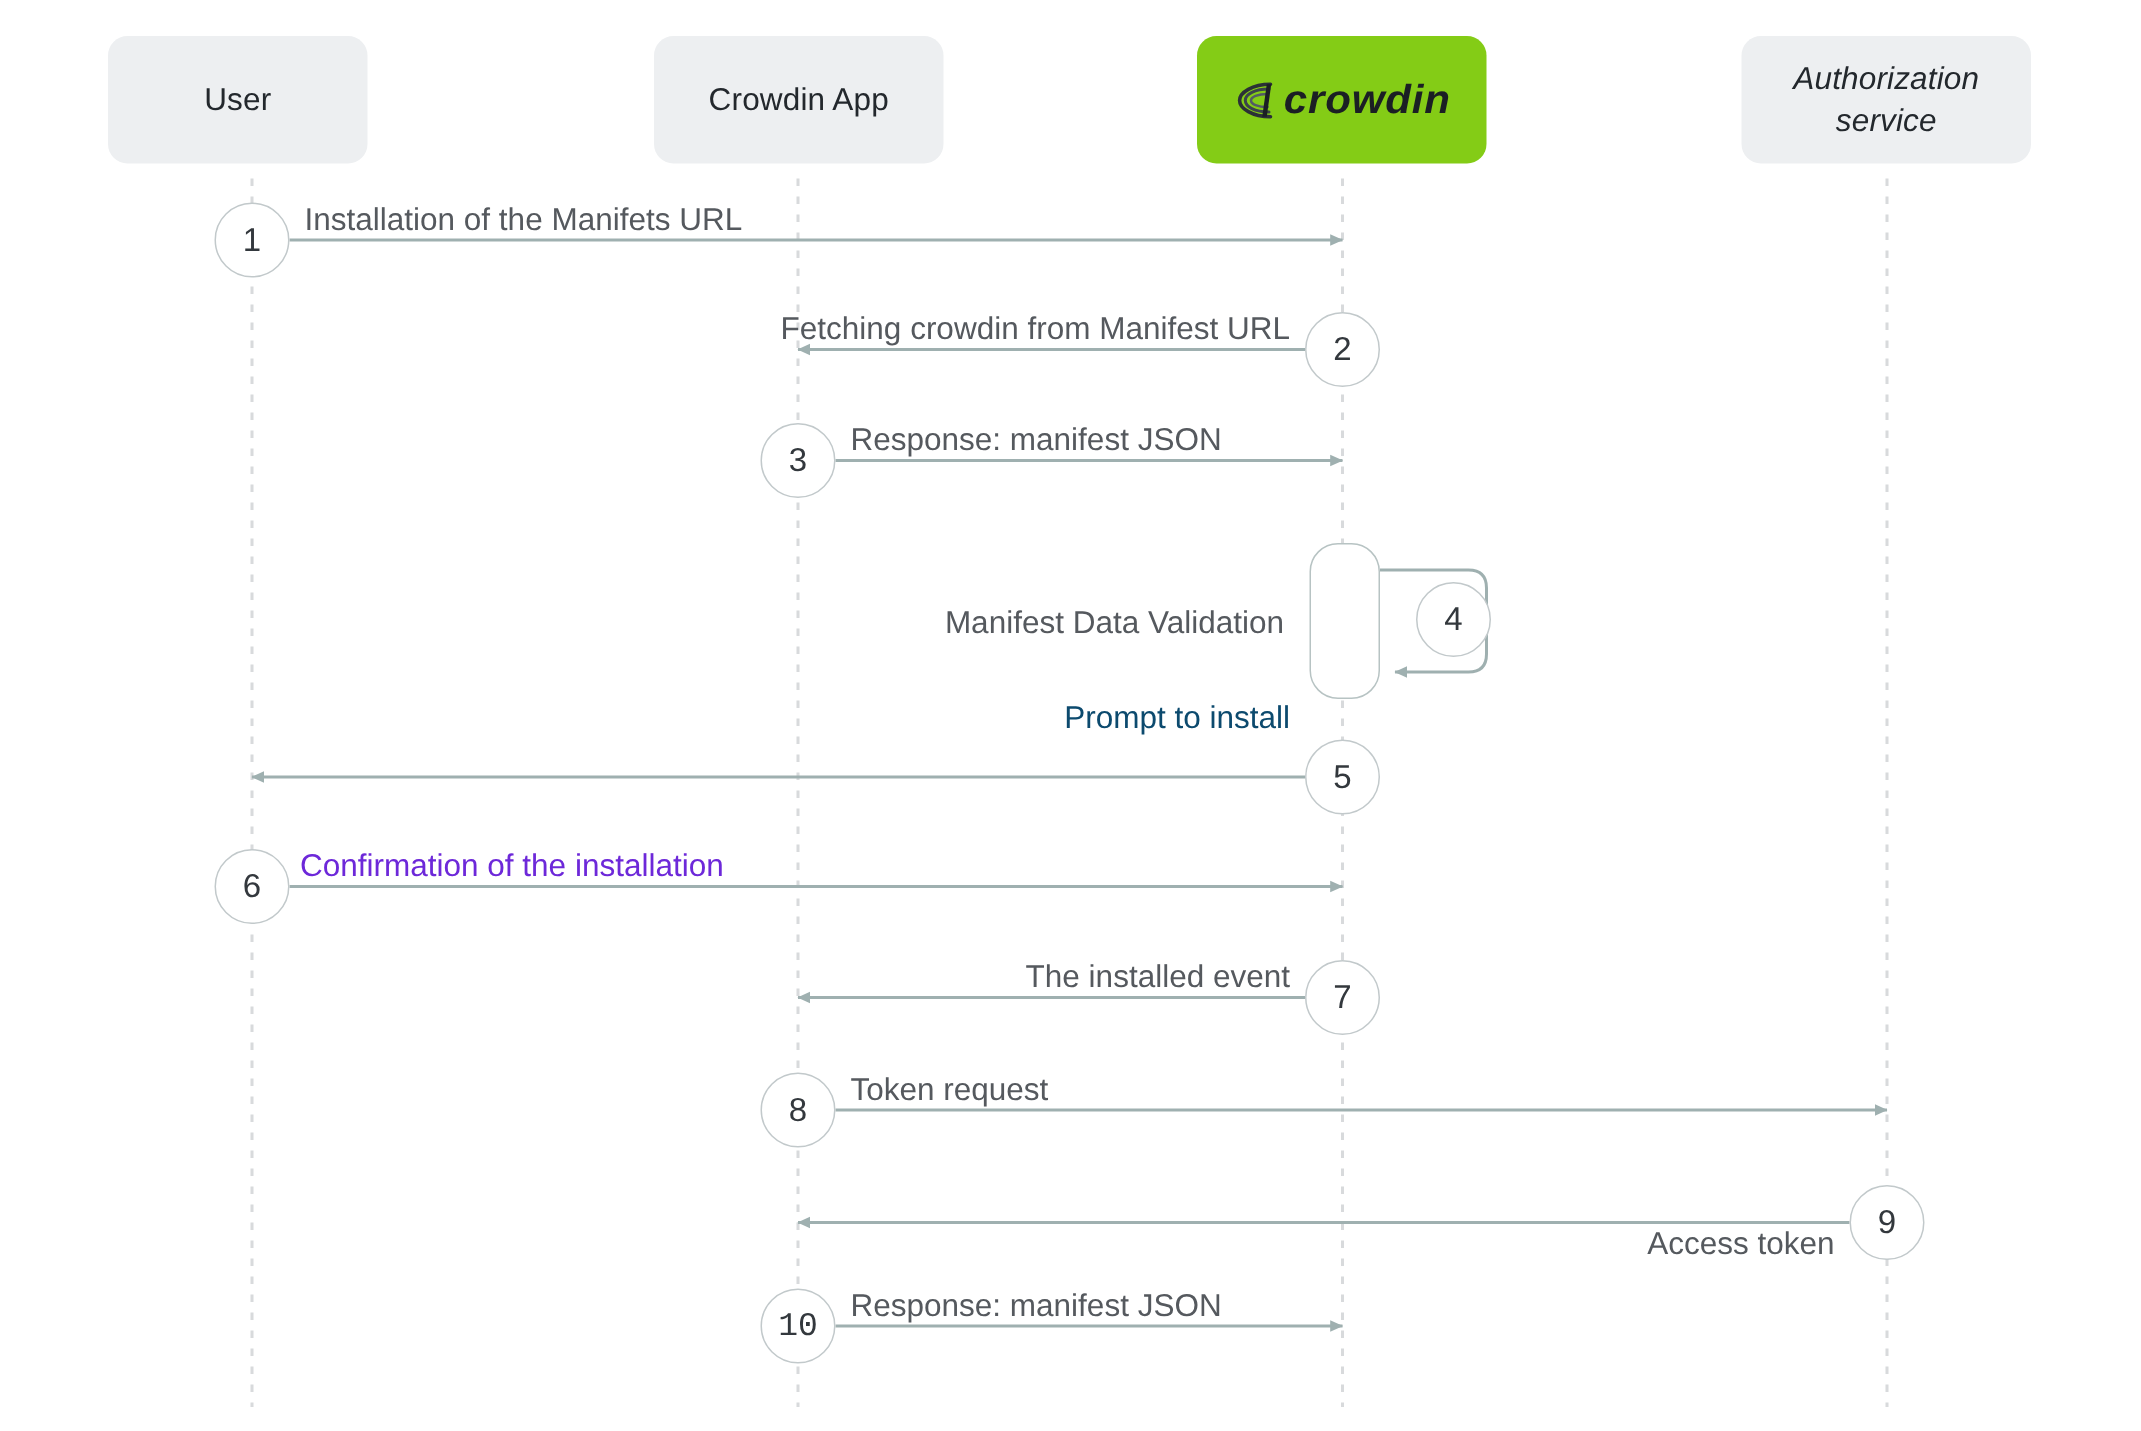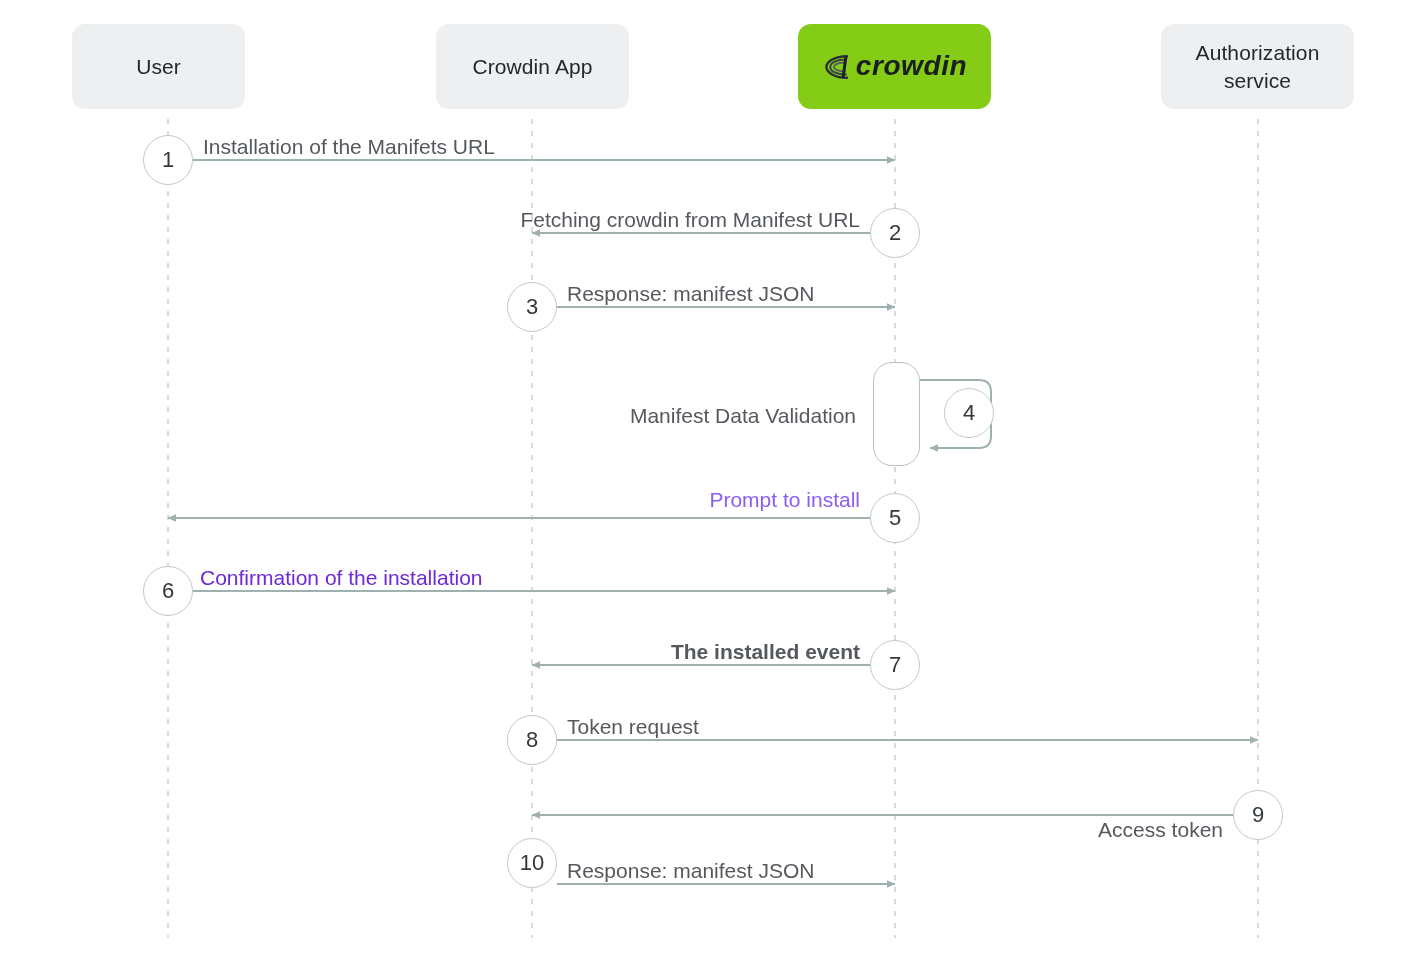--- a/index.html
+++ b/index.html
@@ -147,46 +147,46 @@
           <svg width="30" height="28" viewBox="0 0 30 28">
             <path d="M24,3.2 C12,3.2 3.4,8.6 3.4,14 C3.4,19.4 12,24.8 24,24.8" fill="none" stroke="#2b3036" stroke-width="2.4" stroke-linecap="round"></path>
             <path d="M23,6.4 C13.6,6.4 7.2,9.8 7.2,14 C7.2,18.2 13.6,21.6 23,21.6" fill="none" stroke="#3b434b" stroke-width="2.0" stroke-linecap="round"></path>
             <path d="M22,9.6 C15.4,9.6 11,11.6 11,14 C11,16.4 15.4,18.4 22,18.4" fill="none" stroke="#525b64" stroke-width="1.7" stroke-linecap="round"></path>
             <path d="M21.5,3.2 L24.5,3.2 L21.5,24.8 L18.5,24.8 Z" fill="#1b1f24"></path>
           </svg>
           <span class="crowdin-wordmark">crowdin</span>
         </div>
       </div>
       <div class="participant" style="left: 1161px; top: 24px; width: 193px; height: 85px; background: rgb(237, 239, 241);">
-        <div class="participant-label" style="color: rgb(35, 40, 45);">
+        <div class="participant-label" style="color: rgb(35, 40, 45); font-style: italic;">
           <div>Authorization</div>
           <div>service</div>
         </div>
       </div>
     </div>
   <div id="bubbles">
       <div class="num-bubble" style="left: 143px; top: 135px; border-color: rgb(194, 201, 203); color: rgb(51, 56, 61);">1</div>
       <div class="num-bubble" style="left: 870px; top: 208px; border-color: rgb(194, 201, 203); color: rgb(51, 56, 61);">2</div>
       <div class="num-bubble" style="left: 507px; top: 282px; border-color: rgb(194, 201, 203); color: rgb(51, 56, 61);">3</div>
       <div class="num-bubble" style="left: 944px; top: 388px; border-color: rgb(194, 201, 203); color: rgb(51, 56, 61);">4</div>
       <div class="num-bubble" style="left: 870px; top: 493px; border-color: rgb(194, 201, 203); color: rgb(51, 56, 61);">5</div>
       <div class="num-bubble" style="left: 143px; top: 566px; border-color: rgb(194, 201, 203); color: rgb(51, 56, 61);">6</div>
       <div class="num-bubble" style="left: 870px; top: 640px; border-color: rgb(194, 201, 203); color: rgb(51, 56, 61);">7</div>
       <div class="num-bubble" style="left: 507px; top: 715px; border-color: rgb(194, 201, 203); color: rgb(51, 56, 61);">8</div>
       <div class="num-bubble" style="left: 1233px; top: 790px; border-color: rgb(194, 201, 203); color: rgb(51, 56, 61);">9</div>
-      <div class="num-bubble" style="left: 507px; top: 838px; border-color: rgb(194, 201, 203); color: rgb(51, 56, 61);">10</div>
+      <div class="num-bubble" style="left: 507px; top: 859px; border-color: rgb(194, 201, 203); color: rgb(51, 56, 61); font-family: Liberation Mono, monospace;">10</div>
     </div>
   <div id="labels">
       <div class="msg-label left" style="color: rgb(85, 89, 94); top: 136px; left: 203px;">Installation of the Manifets URL</div>
       <div class="msg-label right" style="color: rgb(85, 89, 94); top: 209px; left: 860px;">Fetching crowdin from Manifest URL</div>
       <div class="msg-label left" style="color: rgb(85, 89, 94); top: 283px; left: 567px;">Response: manifest JSON</div>
       <div class="msg-label right" style="left: 856px; top: 405px; color: rgb(85, 89, 94);">Manifest Data Validation</div>
-      <div class="msg-label right" style="color: #8b5cf6; top: 489px; left: 860px;">Prompt to install</div>
+      <div class="msg-label right" style="color: #0c4a6e; top: 468px; left: 860px;">Prompt to install</div>
       <div class="msg-label left" style="color: #6d28d9; top: 567px; left: 200px;">Confirmation of the installation</div>
-      <div class="msg-label right" style="color: rgb(85, 89, 94); top: 641px; left: 860px; font-weight: bold;">The installed event</div>
+      <div class="msg-label right" style="color: rgb(85, 89, 94); top: 641px; left: 860px;">The installed event</div>
       <div class="msg-label left" style="color: rgb(85, 89, 94); top: 716px; left: 567px;">Token request</div>
       <div class="msg-label right" style="color: rgb(85, 89, 94); top: 791px; left: 1223px; margin-top: 28px;">Access token</div>
       <div class="msg-label left" style="color: rgb(85, 89, 94); top: 860px; left: 567px;">Response: manifest JSON</div>
     </div>
   <div id="activations">
       <div class="activation" style="left: 873px; top: 362px; width: 47px; height: 104px; border-color: rgb(183, 195, 195);"></div>
     </div>
 </div>
 
 </body></html>

